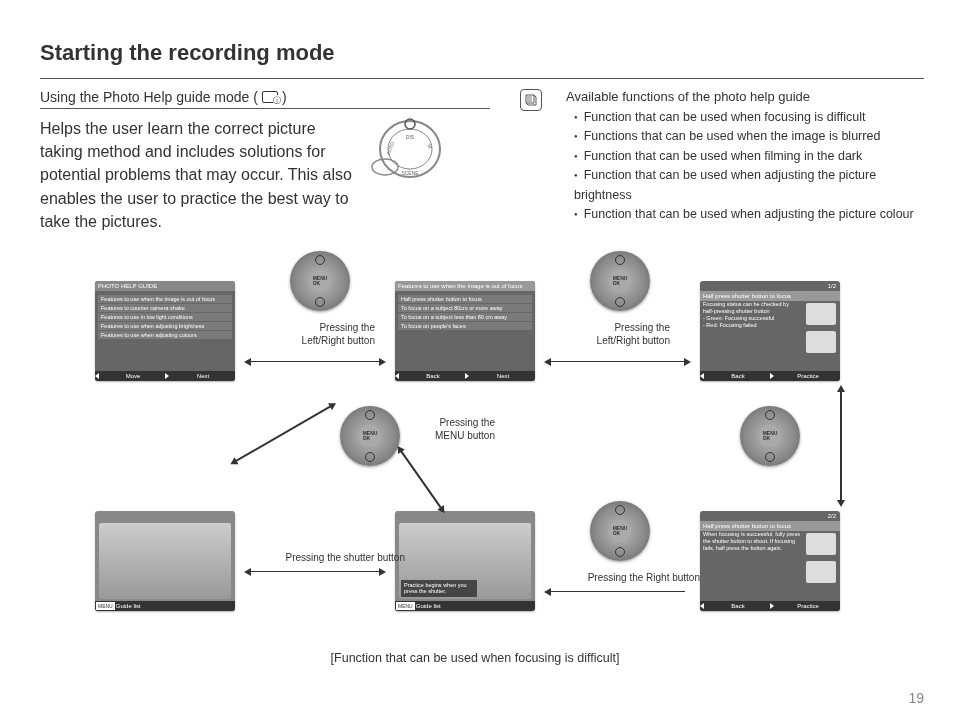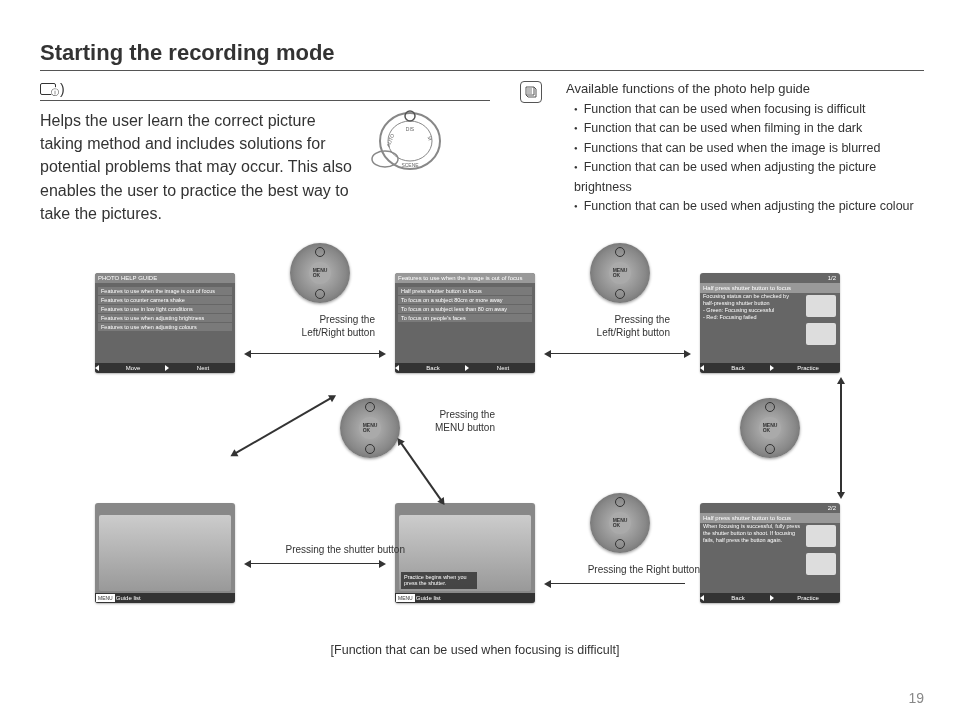--- a/index.html
+++ b/index.html
@@ -1,17 +1,17 @@
 <!DOCTYPE html>
 <html><head>
 <meta charset="utf-8">
 <style>
 html,body{margin:0;padding:0;background:#fff;font-family:Arial,Helvetica,sans-serif;color:#333;font-size:12.5px}
 .page{width:954px;height:720px;position:relative;box-sizing:border-box;padding:40px 30px 20px 40px}
-.title{font-size:22px;font-weight:bold;color:#333;border-bottom:1.5px solid #555;padding-bottom:4px;margin-bottom:10px}
+.title{font-size:22px;font-weight:bold;color:#333;border-bottom:1.5px solid #555;padding-bottom:12px;margin-bottom:10px}
 .cols{display:flex;gap:30px}
 .left-col{width:450px}
 .right-col{flex:1}
 .sub-head{font-size:14px;border-bottom:1px solid #555;padding-bottom:3px;margin-bottom:8px;display:flex;align-items:center;gap:4px}
 .intro{font-size:16px;line-height:1.45;max-width:320px}
 .intro-wrap{display:flex;gap:10px;align-items:flex-start}
 .mode-dial{width:80px;height:65px}
 .note-row{display:flex;gap:24px;margin-bottom:6px}
 .note-icon{width:20px;height:20px;border:1.5px solid #555;border-radius:4px;display:flex;align-items:center;justify-content:center;font-size:11px}
 .bullets{margin:4px 0 0 8px;padding:0;list-style:none}
@@ -57,20 +57,21 @@
 .hg-icon::after{content:"\24D8";position:absolute;right:-3px;bottom:-3px;font-size:8px;background:#fff;border-radius:50%}
 </style>
 </head>
 <body>
 
 <div class="page">
   <div class="title">Starting the recording mode</div>
   <div class="cols">
     <div class="left-col">
       <div class="sub-head">
+        <span>Using the Photo Help guide mode (</span>
         <span class="hg-icon"></span>
         <span>)</span>
       </div>
       <div class="intro-wrap">
         <div class="intro">Helps the user learn the correct picture taking method and includes solutions for potential problems that may occur. This also enables the user to practice the best way to take the pictures.</div>
         <svg class="mode-dial" viewBox="0 0 80 65">
           <ellipse cx="40" cy="32" rx="30" ry="28" fill="none" stroke="#888" stroke-width="2"></ellipse>
           <ellipse cx="40" cy="32" rx="22" ry="20" fill="none" stroke="#888" stroke-width="1"></ellipse>
           <ellipse cx="15" cy="50" rx="13" ry="8" fill="none" stroke="#888" stroke-width="1.5"></ellipse>
           <circle cx="40" cy="7" r="5" fill="none" stroke="#555" stroke-width="1.5"></circle>
@@ -86,22 +87,22 @@
         <div class="note-icon">
           <svg width="14" height="14" viewBox="0 0 14 14">
               <path d="M2 2 L10 2 L10 10 L2 10 Z M10 2 L12 4 L12 12 L4 12 L2 10" fill="none" stroke="#555" stroke-width="1"></path>
               <path d="M3 4 h5 M3 6 h5 M3 8 h5" stroke="#555" stroke-width="0.8"></path>
             </svg>
         </div>
         <div style="flex:1">
           <div style="font-size:13px;margin-bottom:2px">Available functions of the photo help guide</div>
           <ul class="bullets">
             <li>Function that can be used when focusing is difficult</li>
+            <li>Functions that can be used when the image is blurred</li>
             <li>Function that can be used when filming in the dark</li>
-            <li>Functions that can be used when the image is blurred</li>
             <li>Function that can be used when adjusting the picture brightness</li>
             <li>Function that can be used when adjusting the picture colour</li>
           </ul>
         </div>
       </div>
     </div>
   </div>
 
   <div class="diagram">
 

